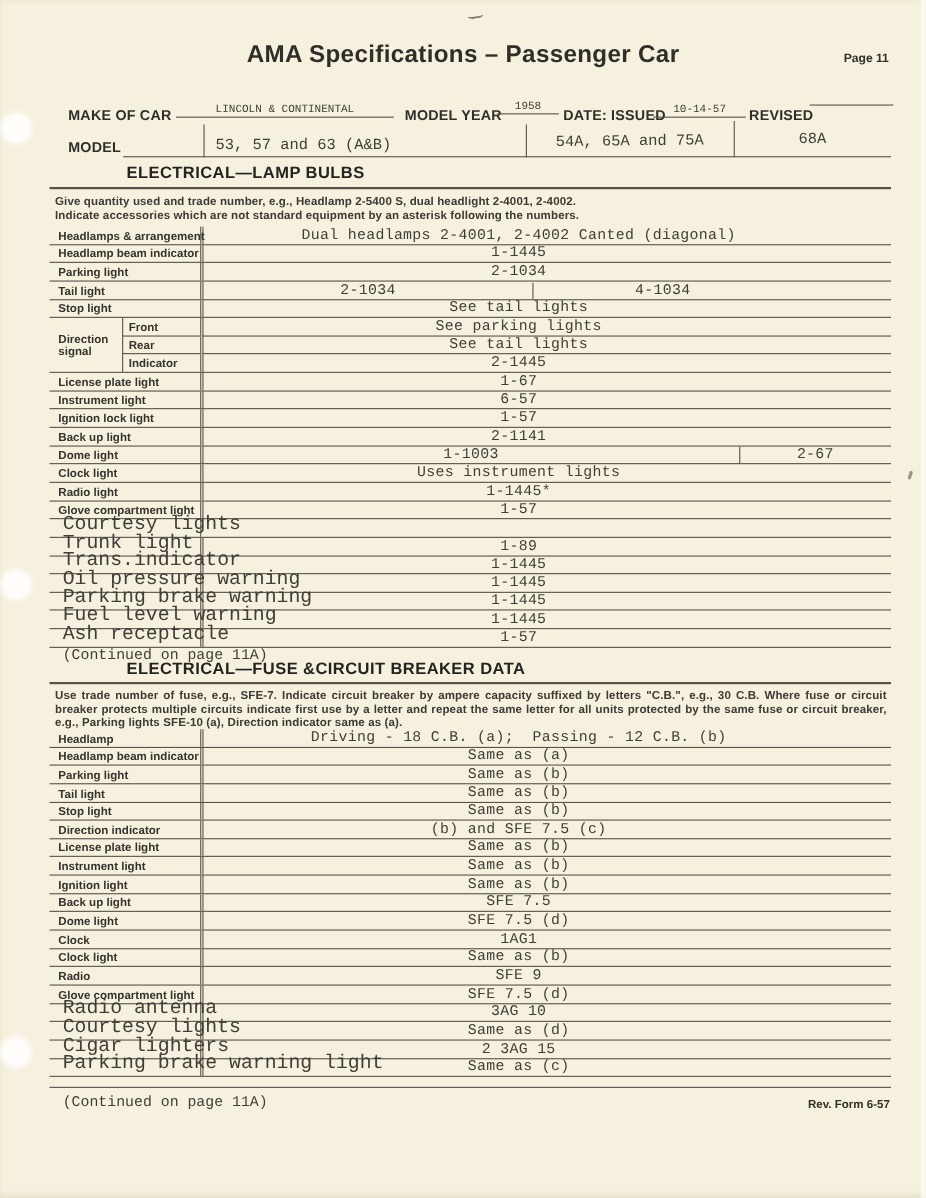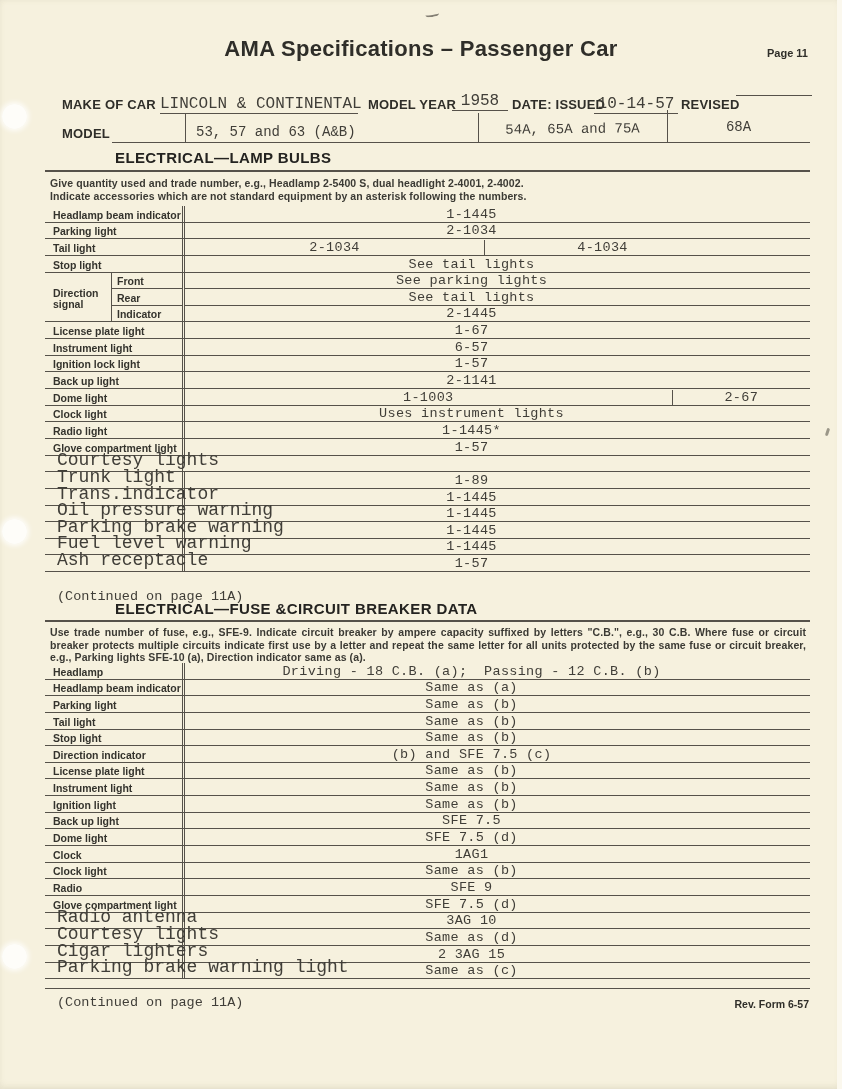--- a/index.html
+++ b/index.html
@@ -35,21 +35,21 @@
   }
   .doc-title{
     position:absolute; top:36px; left:0; width:100%; text-align:center;
     font-size:22px; font-weight:bold; letter-spacing:0.3px;
   }
   .page-num{position:absolute; top:47px; right:34px; font-size:11px; font-weight:bold;}
 
   
   .hlabel{position:absolute; font-size:13px; font-weight:bold; letter-spacing:0.2px;}
   .hvalue{
-    position:absolute; font-family:"Liberation Mono", monospace; font-size:16px;
+    position:absolute; font-family:"Liberation Mono", monospace; font-size:10px;
     color:var(--typed); border-bottom:1px solid var(--line); text-align:center;
     white-space:pre;
   }
   .hline{position:absolute; border-bottom:1px solid var(--line);}
   .vline{position:absolute; border-left:1px solid var(--line);}
   .typedtext{font-family:"Liberation Mono", monospace; color:var(--typed); white-space:pre;}
 
   .section-title{
     position:absolute; left:115px; font-size:15px; font-weight:bold;
     letter-spacing:0.4px; color:#242320;
@@ -143,20 +143,24 @@
   <div class="typedtext" style="position:absolute; left:667px; top:119px; width:143px; text-align:center; font-size:14px;">68A</div>
 
   <div class="section-title" style="top:149px;">ELECTRICAL—LAMP BULBS</div>
   <div class="rule" style="top:170px;"></div>
   <div class="instructions" style="top:177px;">
     <div>Give quantity used and trade number, e.g., Headlamp 2-5400 S, dual headlight 2-4001, 2-4002.</div>
     <div>Indicate accessories which are not standard equipment by an asterisk following the numbers.</div>
   </div>
   <div class="dtable" id="table1" style="top:206px;">
       <div class="trow">
+        <div class="tlabel">Headlamps &amp; arrangement</div>
+        <div class="tvalue single">Dual headlamps 2-4001, 2-4002 Canted (diagonal)</div>
+      </div>
+      <div class="trow">
         <div class="tlabel">Headlamp beam indicator</div>
         <div class="tvalue single">1-1445</div>
       </div>
       <div class="trow">
         <div class="tlabel">Parking light</div>
         <div class="tvalue single">2-1034</div>
       </div>
       <div class="trow">
         <div class="tlabel">Tail light</div>
         <div class="tvalue"><div class="tcell divided" style="width: 48%;">2-1034</div><div class="tcell" style="flex: 1 1 0%; padding-right: 90px; text-align: right;">4-1034</div></div>
@@ -242,21 +246,21 @@
       <div class="trow">
         <div class="tlabel typed">Ash receptacle</div>
         <div class="tvalue single">1-57</div>
       </div>
     </div>
   <div class="continued" style="top:589px;">(Continued on page 11A)</div>
 
   <div class="section-title" style="top:600px;">ELECTRICAL—FUSE &amp;CIRCUIT BREAKER DATA</div>
   <div class="rule" style="top:620px;"></div>
   <div class="instructions" style="top:626px;">
-    <div class="just">Use trade number of fuse, e.g., SFE-9. Indicate circuit breaker by ampere capacity suffixed by letters "C.B.", e.g., 30 C.B.  Where fuse or circuit</div>
+    <div class="just">Use trade number of fuse, e.g., SFE-7. Indicate circuit breaker by ampere capacity suffixed by letters "C.B.", e.g., 30 C.B.  Where fuse or circuit</div>
     <div class="just">breaker protects multiple circuits indicate first use by a letter and repeat the same letter for all units protected by the same fuse or circuit breaker,</div>
     <div>e.g., Parking lights SFE-10 (a), Direction indicator same as (a).</div>
   </div>
   <div class="dtable" id="table2" style="top:663px;">
       <div class="trow">
         <div class="tlabel">Headlamp</div>
         <div class="tvalue single">Driving - 18 C.B. (a);  Passing - 12 C.B. (b)</div>
       </div>
       <div class="trow">
         <div class="tlabel">Headlamp beam indicator</div>

